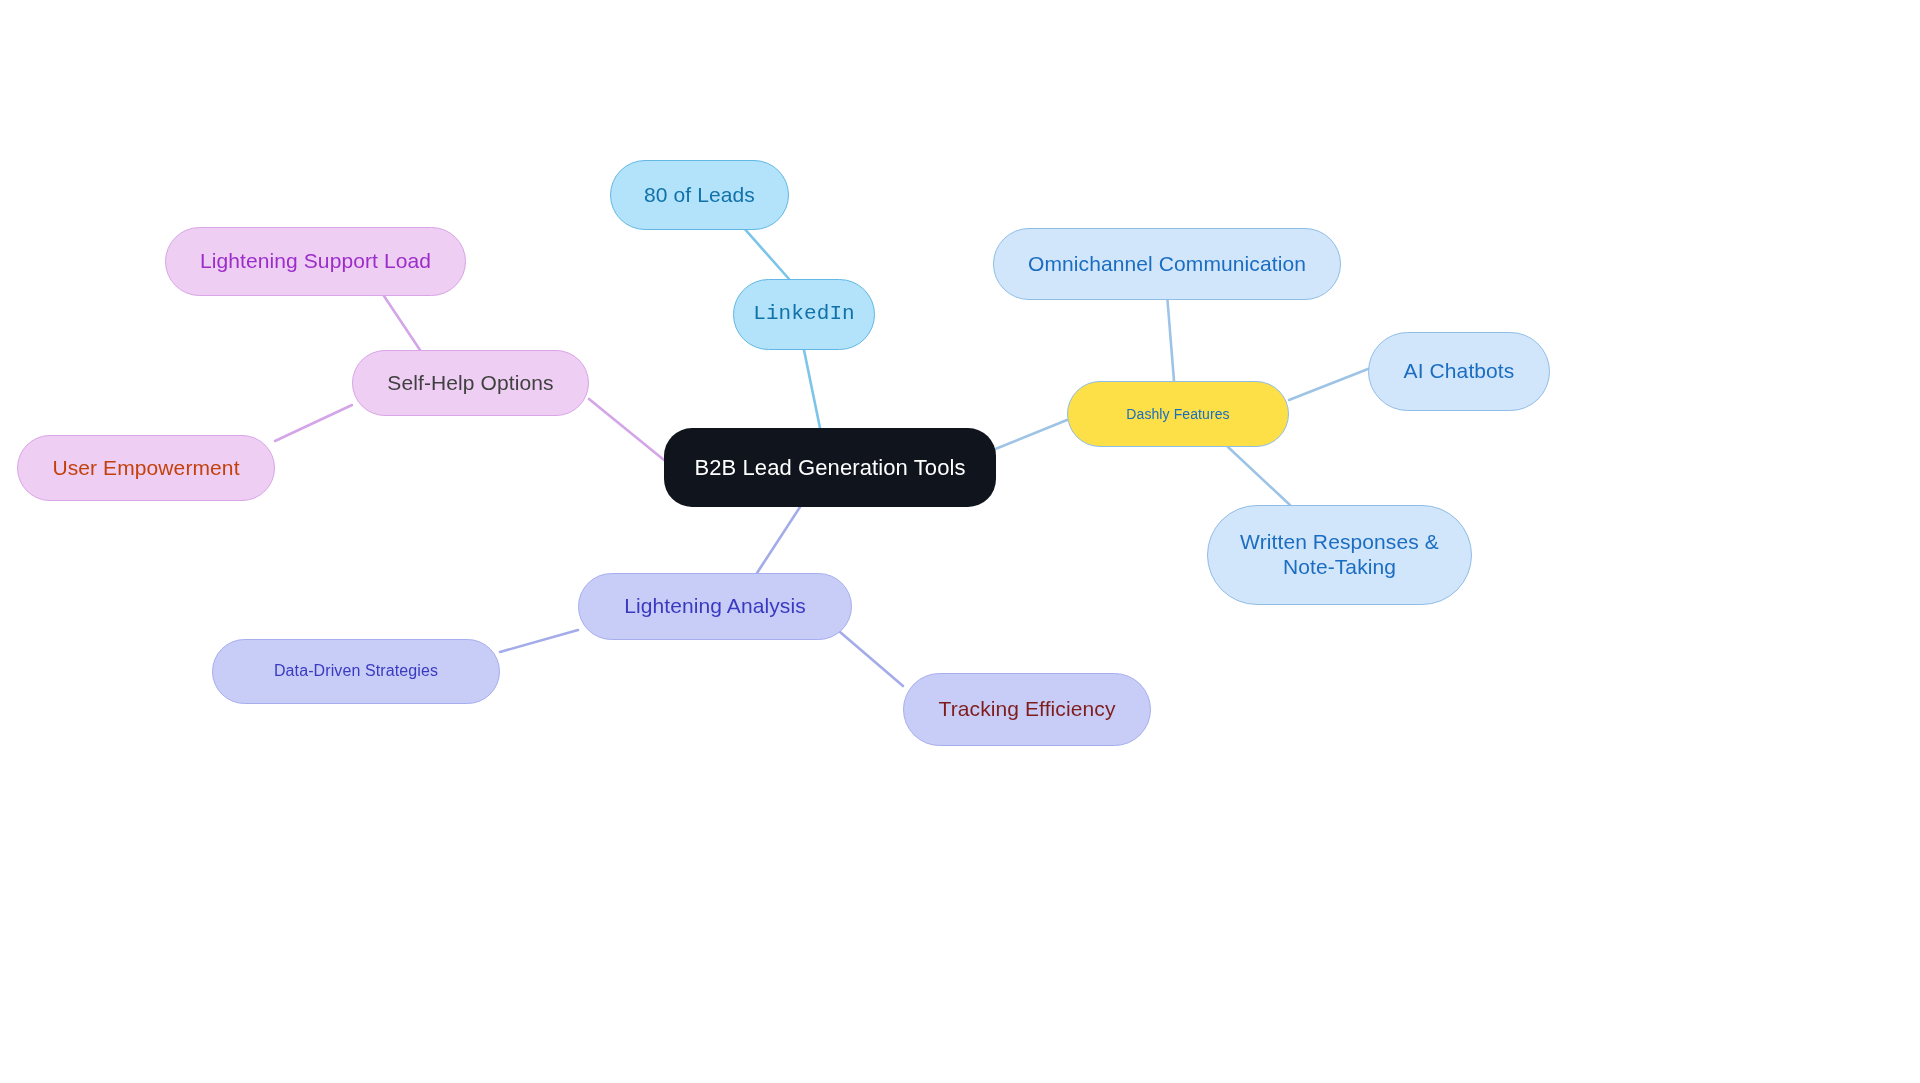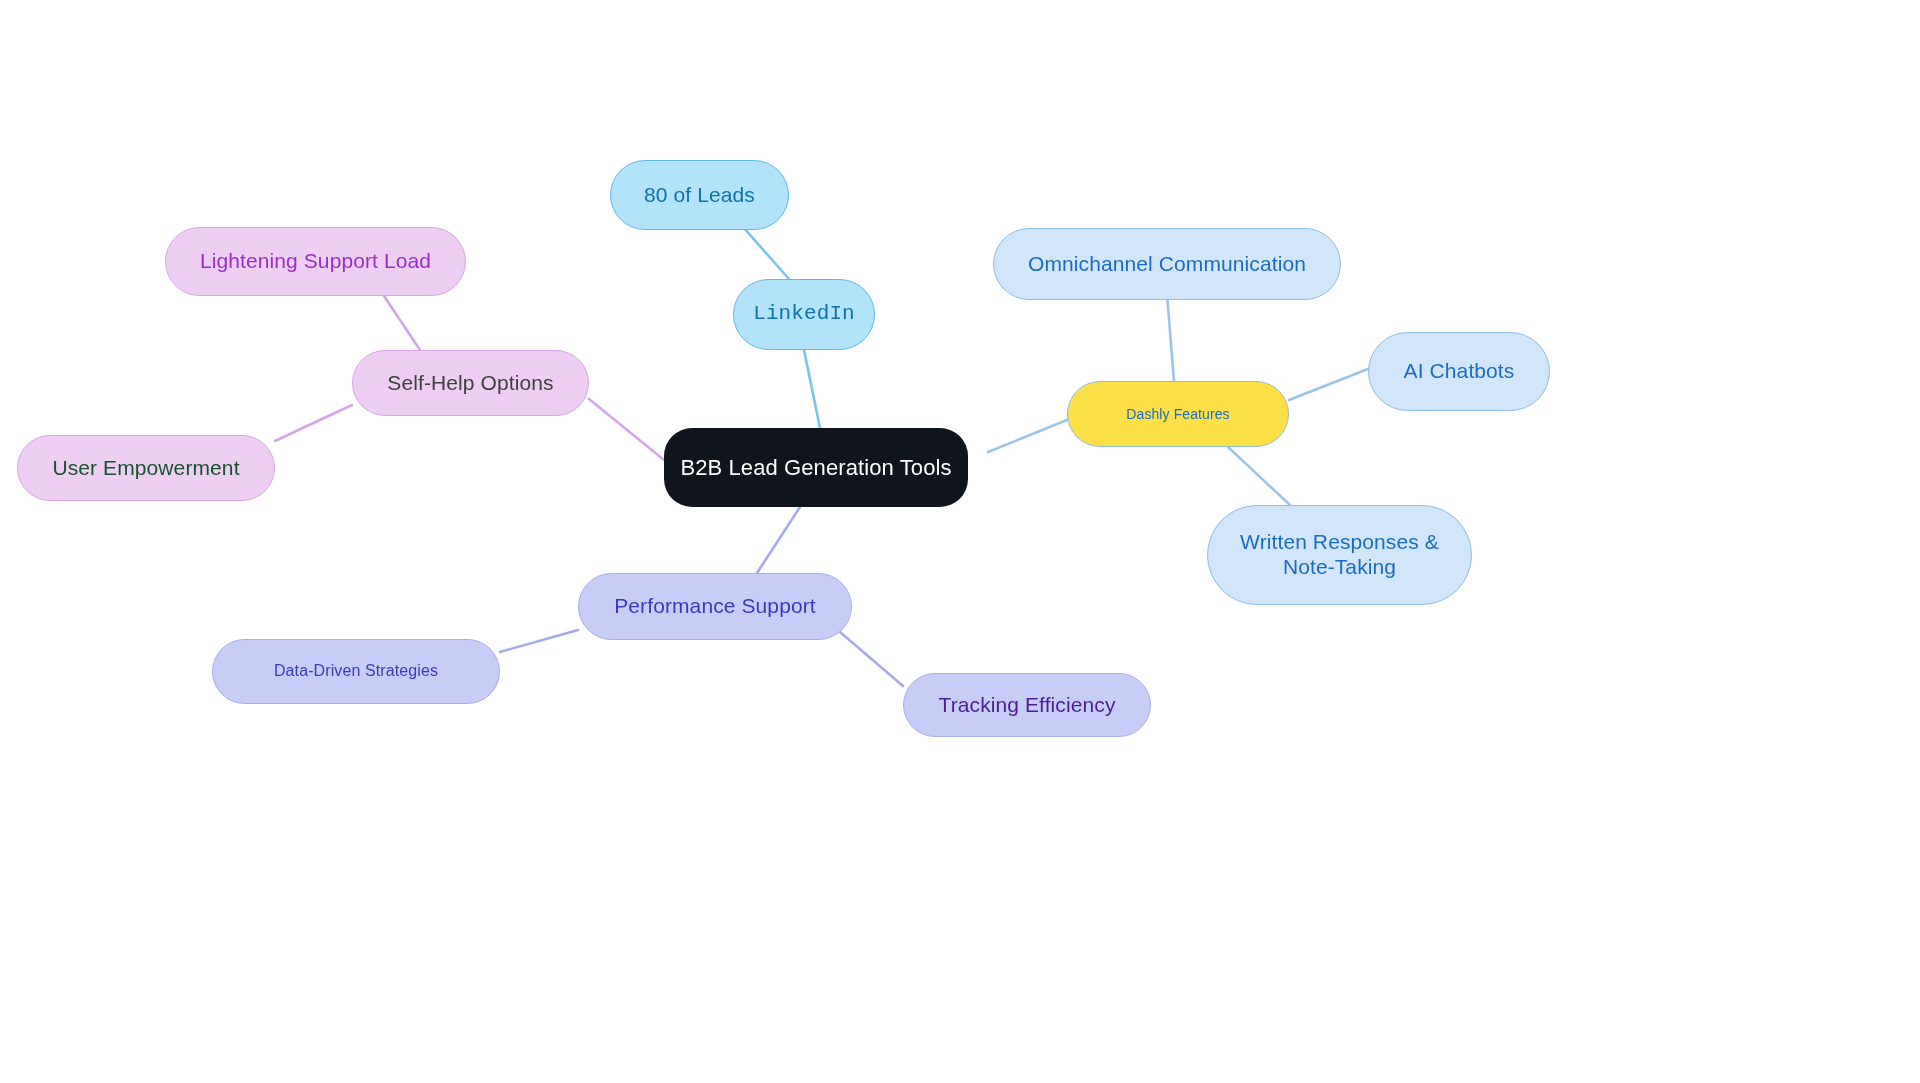--- a/index.html
+++ b/index.html
@@ -61,28 +61,28 @@
       <line x1="1289" y1="400" x2="1368" y2="369" stroke="#9dc4e6" stroke-width="2.6" stroke-linecap="round"></line>
       <line x1="1228" y1="447" x2="1290" y2="505" stroke="#9dc4e6" stroke-width="2.6" stroke-linecap="round"></line>
       <line x1="664" y1="460" x2="589" y2="399" stroke="#d4a5e8" stroke-width="2.6" stroke-linecap="round"></line>
       <line x1="420" y1="350" x2="380" y2="290" stroke="#d4a5e8" stroke-width="2.6" stroke-linecap="round"></line>
       <line x1="352" y1="405" x2="275" y2="441" stroke="#d4a5e8" stroke-width="2.6" stroke-linecap="round"></line>
       <line x1="800" y1="507" x2="757" y2="573" stroke="#a4abe9" stroke-width="2.6" stroke-linecap="round"></line>
       <line x1="578" y1="630" x2="500" y2="652" stroke="#a4abe9" stroke-width="2.6" stroke-linecap="round"></line>
       <line x1="840" y1="632" x2="903" y2="686" stroke="#a4abe9" stroke-width="2.6" stroke-linecap="round"></line>
     </svg>
   <div id="node-layer">
-      <div class="mm-node root" style="left: 664px; top: 428px; width: 304px; height: 79px; background: rgb(15, 20, 29); border-color: rgb(15, 20, 29); color: rgb(255, 255, 255); font-size: 22px;">B2B Lead Generation Tools</div>
+      <div class="mm-node root" style="left: 664px; top: 428px; width: 332px; height: 79px; background: rgb(15, 20, 29); border-color: rgb(15, 20, 29); color: rgb(255, 255, 255); font-size: 22px;">B2B Lead Generation Tools</div>
       <div class="mm-node" style="left: 733px; top: 279px; width: 142px; height: 71px; background: rgb(179, 226, 251); border-color: rgb(98, 184, 228); color: rgb(16, 114, 168); font-size: 21px; font-family: Liberation Mono, monospace;">LinkedIn</div>
       <div class="mm-node" style="left: 610px; top: 140px; width: 179px; height: 70px; background: rgb(179, 226, 251); border-color: rgb(98, 184, 228); color: rgb(16, 114, 168); font-size: 21px; margin-top: 20px;">80 of Leads</div>
       <div class="mm-node" style="left: 1067px; top: 381px; width: 222px; height: 66px; background: #fde047; border-color: rgb(143, 189, 231); color: rgb(26, 109, 192); font-size: 14px;">Dashly Features</div>
       <div class="mm-node" style="left: 993px; top: 228px; width: 348px; height: 72px; background: rgb(210, 230, 251); border-color: rgb(143, 189, 231); color: rgb(26, 109, 192); font-size: 21px;">Omnichannel Communication</div>
       <div class="mm-node" style="left: 1368px; top: 332px; width: 182px; height: 79px; background: rgb(210, 230, 251); border-color: rgb(143, 189, 231); color: rgb(26, 109, 192); font-size: 21px;">AI Chatbots</div>
       <div class="mm-node" style="left: 1207px; top: 505px; width: 265px; height: 100px; background: rgb(210, 230, 251); border-color: rgb(143, 189, 231); color: rgb(26, 109, 192); font-size: 21px;">Written Responses &amp;
 Note-Taking</div>
       <div class="mm-node" style="left: 352px; top: 350px; width: 237px; height: 66px; background: rgb(239, 206, 244); border-color: rgb(217, 165, 230); color: #404040; font-size: 21px;">Self-Help Options</div>
       <div class="mm-node" style="left: 165px; top: 221px; width: 301px; height: 69px; background: rgb(239, 206, 244); border-color: rgb(217, 165, 230); color: rgb(155, 46, 201); font-size: 21px; margin-top: 6px;">Lightening Support Load</div>
-      <div class="mm-node" style="left: 17px; top: 435px; width: 258px; height: 66px; background: rgb(239, 206, 244); border-color: rgb(217, 165, 230); color: #14532d; font-size: 21px;">User Empowerment</div>
-      <div class="mm-node" style="left: 578px; top: 573px; width: 274px; height: 67px; background: rgb(200, 205, 247); border-color: rgb(166, 174, 238); color: rgb(58, 58, 192); font-size: 21px;">Performance Support</div>
+      <div class="mm-node" style="left: 17px; top: 435px; width: 258px; height: 66px; background: rgb(239, 206, 244); border-color: rgb(217, 165, 230); color: #c2410c; font-size: 21px;">User Empowerment</div>
+      <div class="mm-node" style="left: 578px; top: 573px; width: 274px; height: 67px; background: rgb(200, 205, 247); border-color: rgb(166, 174, 238); color: rgb(58, 58, 192); font-size: 21px;">Lightening Analysis</div>
       <div class="mm-node" style="left: 212px; top: 639px; width: 288px; height: 65px; background: rgb(200, 205, 247); border-color: rgb(166, 174, 238); color: rgb(58, 58, 192); font-size: 16px;">Data-Driven Strategies</div>
-      <div class="mm-node" style="left: 903px; top: 673px; width: 248px; height: 64px; background: rgb(200, 205, 247); border-color: rgb(166, 174, 238); color: #4c1d95; font-size: 21px;">Tracking Efficiency</div>
+      <div class="mm-node" style="left: 903px; top: 673px; width: 248px; height: 73px; background: rgb(200, 205, 247); border-color: rgb(166, 174, 238); color: #7f1d1d; font-size: 21px;">Tracking Efficiency</div>
     </div>
 </div>
 
 </body></html>

